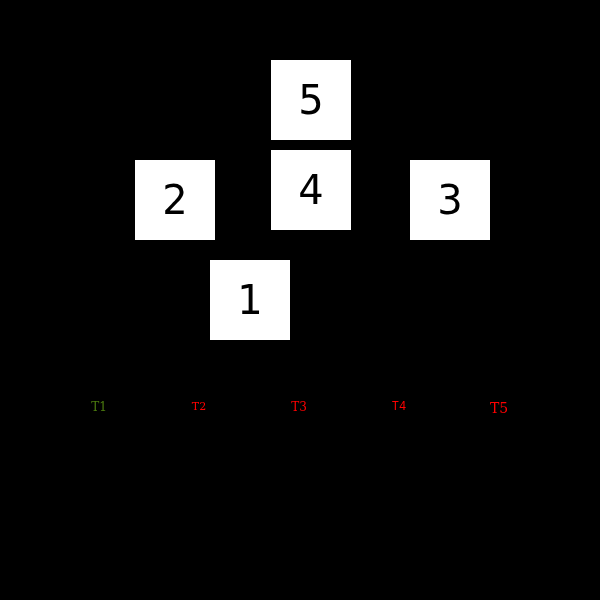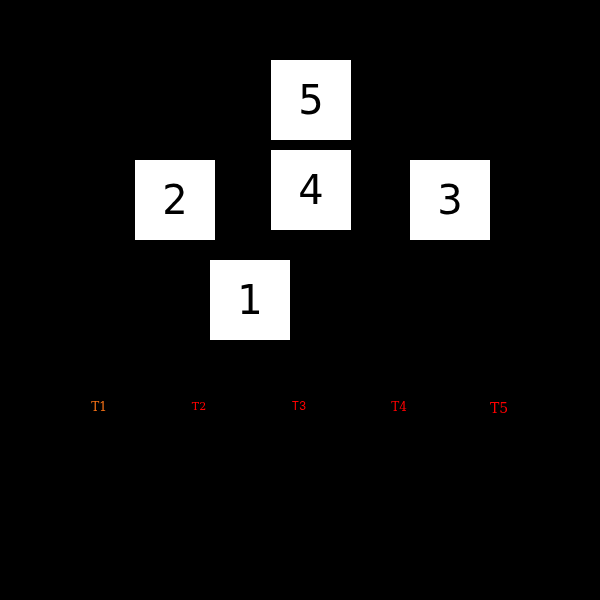--- a/index.html
+++ b/index.html
@@ -68,23 +68,23 @@
   </div>
 
   <div class="block" style="left: 410px; top: 160px; width: 80px; height: 80px; background: rgb(255, 255, 255); color: rgb(0, 0, 0); font-size: 40px;">
     <span class="block-label">3</span>
   </div>
 
   <div class="block" style="left: 210px; top: 260px; width: 80px; height: 80px; background: rgb(255, 255, 255); color: rgb(0, 0, 0); font-size: 40px;">
     <span class="block-label">1</span>
   </div>
 
-  <div class="tick-label" style="left: 99px; top: 401px; color: #f97316; font-size: 12px;">T1</div>
+  <div class="tick-label" style="left: 99px; top: 401px; color: #4d7c0f; font-size: 12px;">T1</div>
 
   <div class="tick-label" style="left: 199px; top: 401px; color: rgb(255, 0, 0); font-size: 11px;">T2</div>
 
-  <div class="tick-label" style="left: 299px; top: 401px; color: rgb(255, 0, 0); font-size: 12px; font-family: Liberation Mono, monospace;">T3</div>
+  <div class="tick-label" style="left: 299px; top: 401px; color: rgb(255, 0, 0); font-size: 12px;">T3</div>
 
-  <div class="tick-label" style="left: 399px; top: 401px; color: rgb(255, 0, 0); font-size: 12px;">T4</div>
+  <div class="tick-label" style="left: 399px; top: 401px; color: rgb(255, 0, 0); font-size: 12px; font-family: Liberation Mono, monospace;">T4</div>
 
   <div class="tick-label" style="left: 499px; top: 401px; color: rgb(255, 0, 0); font-size: 14px;">T5</div>
 
 </div>
 
 </body></html>

